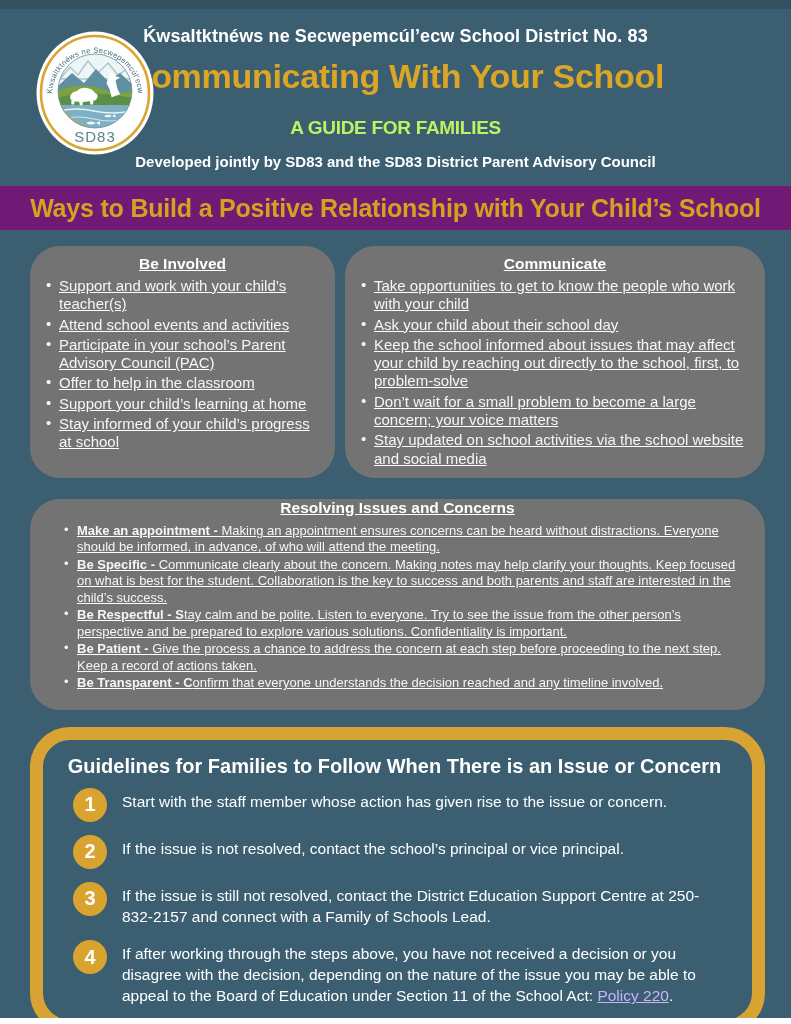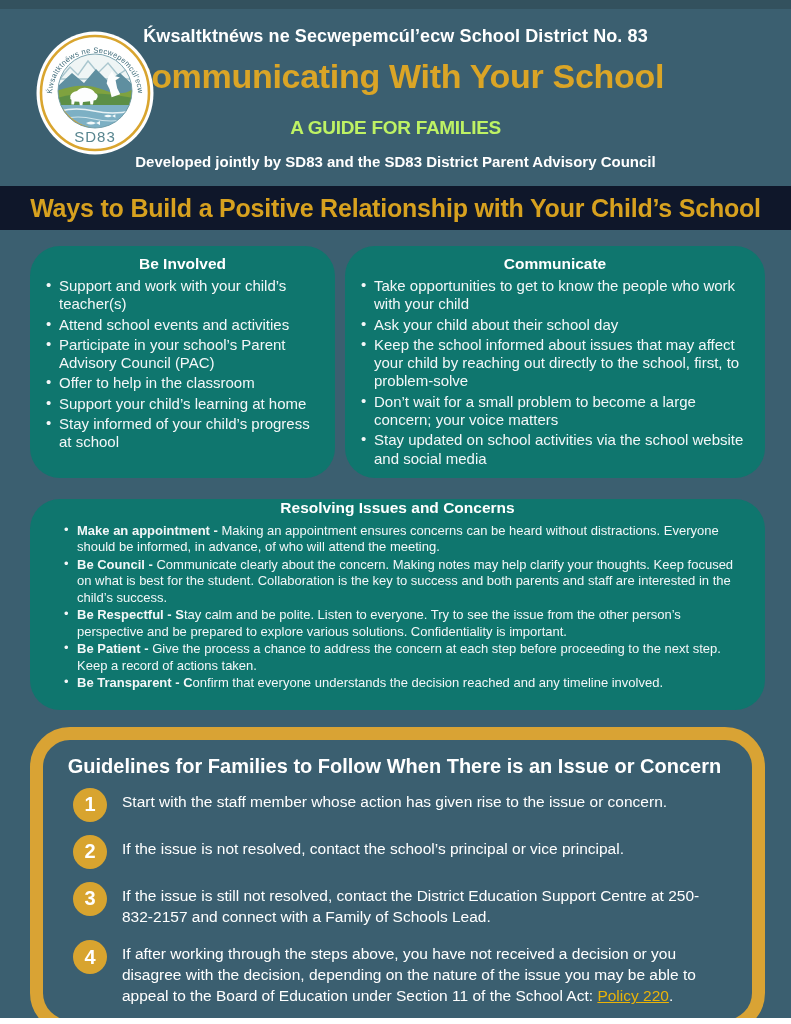--- a/index.html
+++ b/index.html
@@ -14,28 +14,28 @@
 
   
   header { position:relative; text-align:center; color:#fff; padding-top:17px; }
   .logo { position:absolute; left:36px; top:22px; width:118px; height:124px; }
   .h-district { font-size:18px; font-weight:bold; letter-spacing:.1px; }
   .h-title { font-size:34px; font-weight:bold; color:#DBA526; letter-spacing:-.3px; margin-top:10px; }
   .h-title2 { font-size:19px; font-weight:bold; color:#bef264; letter-spacing:-.3px; margin-top:21px; }
   .h-sub { font-size:15px; font-weight:bold; margin-top:14px; }
 
   
-  .banner { background:#0f172a; height:44px; margin-top:16px;
+  .banner { background:#701a75; height:44px; margin-top:16px;
             display:flex; align-items:center; justify-content:center; }
   .banner h1 { margin:0; font-size:25px; font-weight:bold; color:#D7A11F; letter-spacing:-.2px; }
 
   
   main { padding:0 26px 0 30px; }
   .row { display:flex; gap:10px; margin-top:16px; }
-  .card { background:#0f766e; border-radius:30px; color:#fff; }
+  .card { background:#737373; border-radius:30px; color:#fff;text-decoration:underline; }
   .card h2 { text-align:center; font-size:15.5px; font-weight:bold; margin:9px 6px 4px; }
   .card.small { width:305px; min-height:168px; }
   .card.widec { flex:1; min-height:168px; }
   ul.blist { list-style:none; margin:2px 0 10px; padding:0 10px 0 16px; }
   .blist li { position:relative; padding-left:13px; font-size:15px; line-height:1.22;
               margin-bottom:2px; color:#F3F7F8; }
   .blist li::before { content:"\2022"; position:absolute; left:0; top:-1px; }
 
   .card.fullw { margin-top:21px; min-height:204px; padding-bottom:6px; }
   .fullw h2 { margin-top:11px; margin-bottom:6px; }
@@ -46,21 +46,21 @@
   
   .guidelines { margin-top:17px; border:13px solid #D9A334; border-radius:40px;
                 background:#3B5F70; padding:8px 22px 14px 16px; color:#fff; min-height:267px; }
   .guidelines h2 { text-align:center; font-size:20px; font-weight:bold; margin:7px 0 13px; }
   .step { display:flex; align-items:flex-start; gap:15px; margin:0 0 16px 14px; }
   .step:last-child { margin-bottom:0; }
   .stepnum { flex:0 0 34px; width:34px; height:34px; border-radius:50%; background:#D8A42F;
              color:#fff; font-weight:bold; font-size:20px; display:flex;
              align-items:center; justify-content:center; margin-top:-3px; }
   .step p { margin:0; font-size:15.5px; line-height:1.36; }
-  .policy-link { color:#eab308; text-decoration:underline; }
+  .policy-link { color:#c4b5fd; text-decoration:underline; }
 
   
   .footer-card { margin-top:19px; border-radius:26px; padding:7px 16px 9px; }
   .footer-card p { margin:0; font-size:15px; line-height:1.37; color:#fff; }
 
   .bottom-strip { position:absolute; left:0; right:0; bottom:0; height:6px; background:#ffffff; }
 </style>
 </head>
 <body>
 
@@ -137,21 +137,21 @@
           <li>Don’t wait for a small problem to become a large concern; your voice matters</li>
           <li>Stay updated on school activities via the school website and social media</li>
         </ul>
       </div>
     </section>
 
     <section class="card fullw">
       <h2>Resolving Issues and Concerns</h2>
       <ul class="blist">
         <li><b class="lead">Make an appointment -</b><span> Making an appointment ensures concerns can be heard without distractions. Everyone should be informed, in advance, of who will attend the meeting.</span></li>
-        <li><b class="lead">Be Council -</b><span> Communicate clearly about the concern. Making notes may help clarify your thoughts. Keep focused on what is best for the student. Collaboration is the key to success and both parents and staff are interested in the child’s success.</span></li>
+        <li><b class="lead">Be Specific -</b><span> Communicate clearly about the concern. Making notes may help clarify your thoughts. Keep focused on what is best for the student. Collaboration is the key to success and both parents and staff are interested in the child’s success.</span></li>
         <li><b class="lead">Be Respectful - S</b><span>tay calm and be polite. Listen to everyone. Try to see the issue from the other person’s perspective and be prepared to explore various solutions. Confidentiality is important.</span></li>
         <li><b class="lead">Be Patient -</b><span> Give the process a chance to address the concern at each step before proceeding to the next step. Keep a record of actions taken.</span></li>
         <li><b class="lead">Be Transparent - C</b><span>onfirm that everyone understands the decision reached and any timeline involved.</span></li>
       </ul>
     </section>
 
     <section class="guidelines">
       <h2>Guidelines for Families to Follow When There is an Issue or Concern</h2>
 
       <div class="step">

